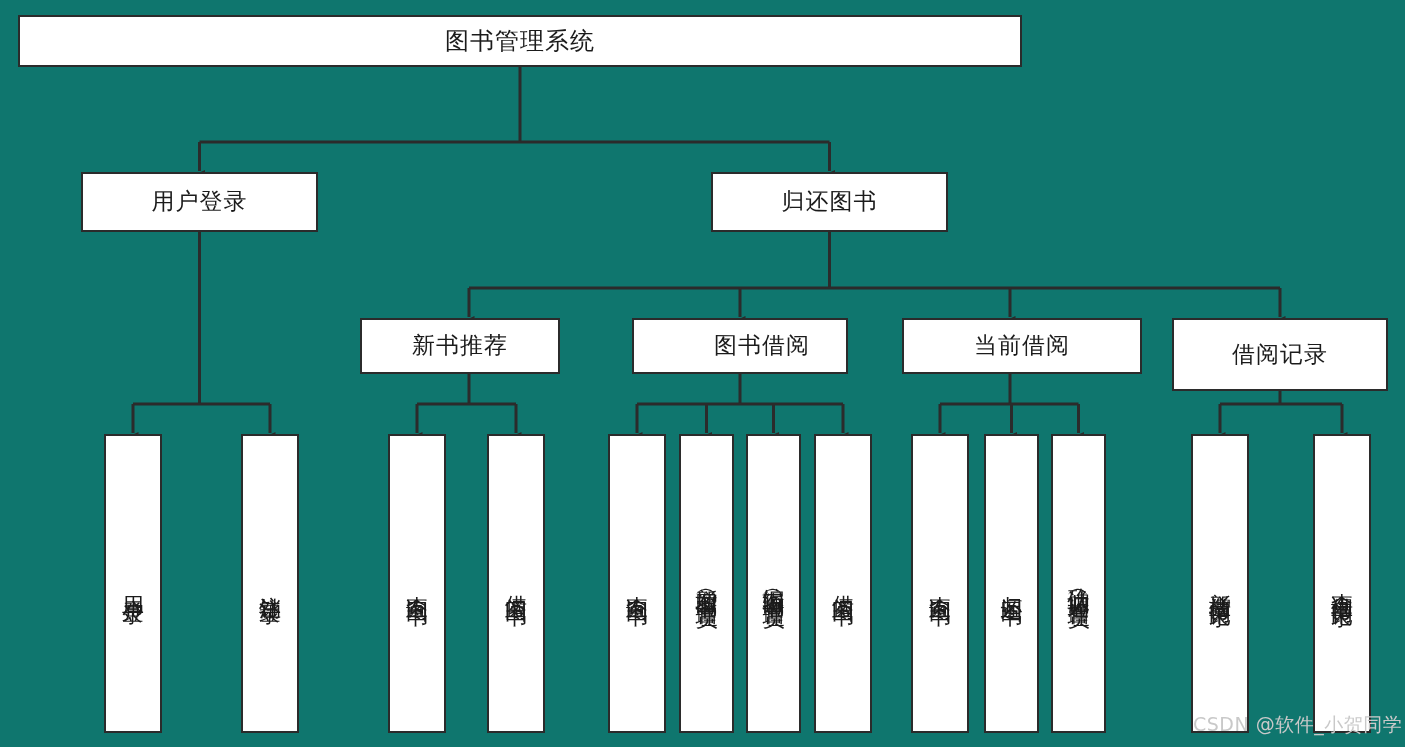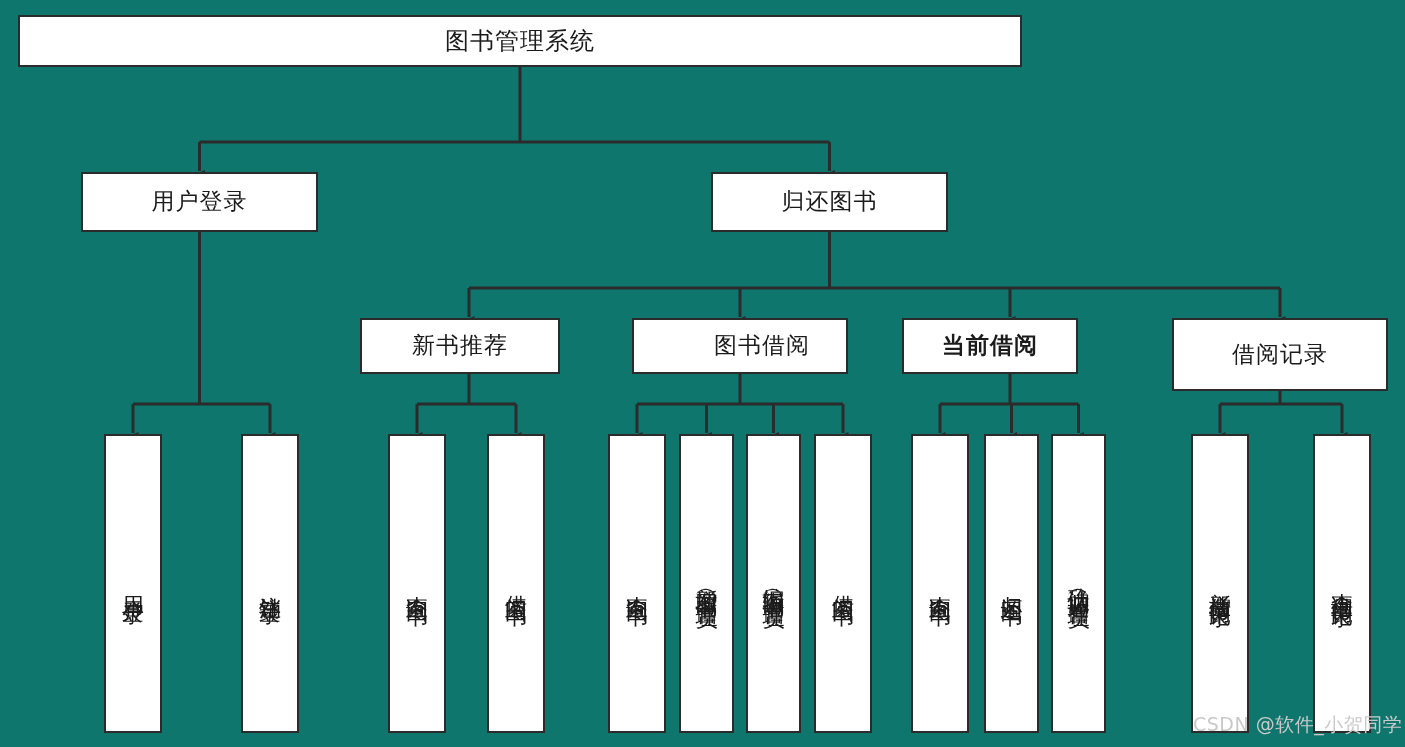--- a/index.html
+++ b/index.html
@@ -128,21 +128,21 @@
   <div class="node h" style="left: 711px; top: 172px; width: 237px; height: 60px;">
     <span>归还图书</span>
   </div>
 
   <div class="node h" style="left: 360px; top: 318px; width: 200px; height: 56px;">
     <span>新书推荐</span>
   </div>
   <div class="node h" style="left: 632px; top: 318px; width: 216px; height: 56px; padding-left: 44px;">
     <span>图书借阅</span>
   </div>
-  <div class="node h" style="left: 902px; top: 318px; width: 176px; height: 56px; font-weight: bold;">
+  <div class="node h" style="left: 902px; top: 318px; width: 240px; height: 56px;">
     <span>当前借阅</span>
   </div>
   <div class="node h" style="left: 1172px; top: 318px; width: 216px; height: 73px;">
     <span>借阅记录</span>
   </div>
 
   <div class="node v" style="left: 104px; top: 434px; width: 58px; height: 299px;">
     <span class="vtext">用户登录</span>
   </div>
   <div class="node v" style="left: 241px; top: 434px; width: 58px; height: 299px;">

